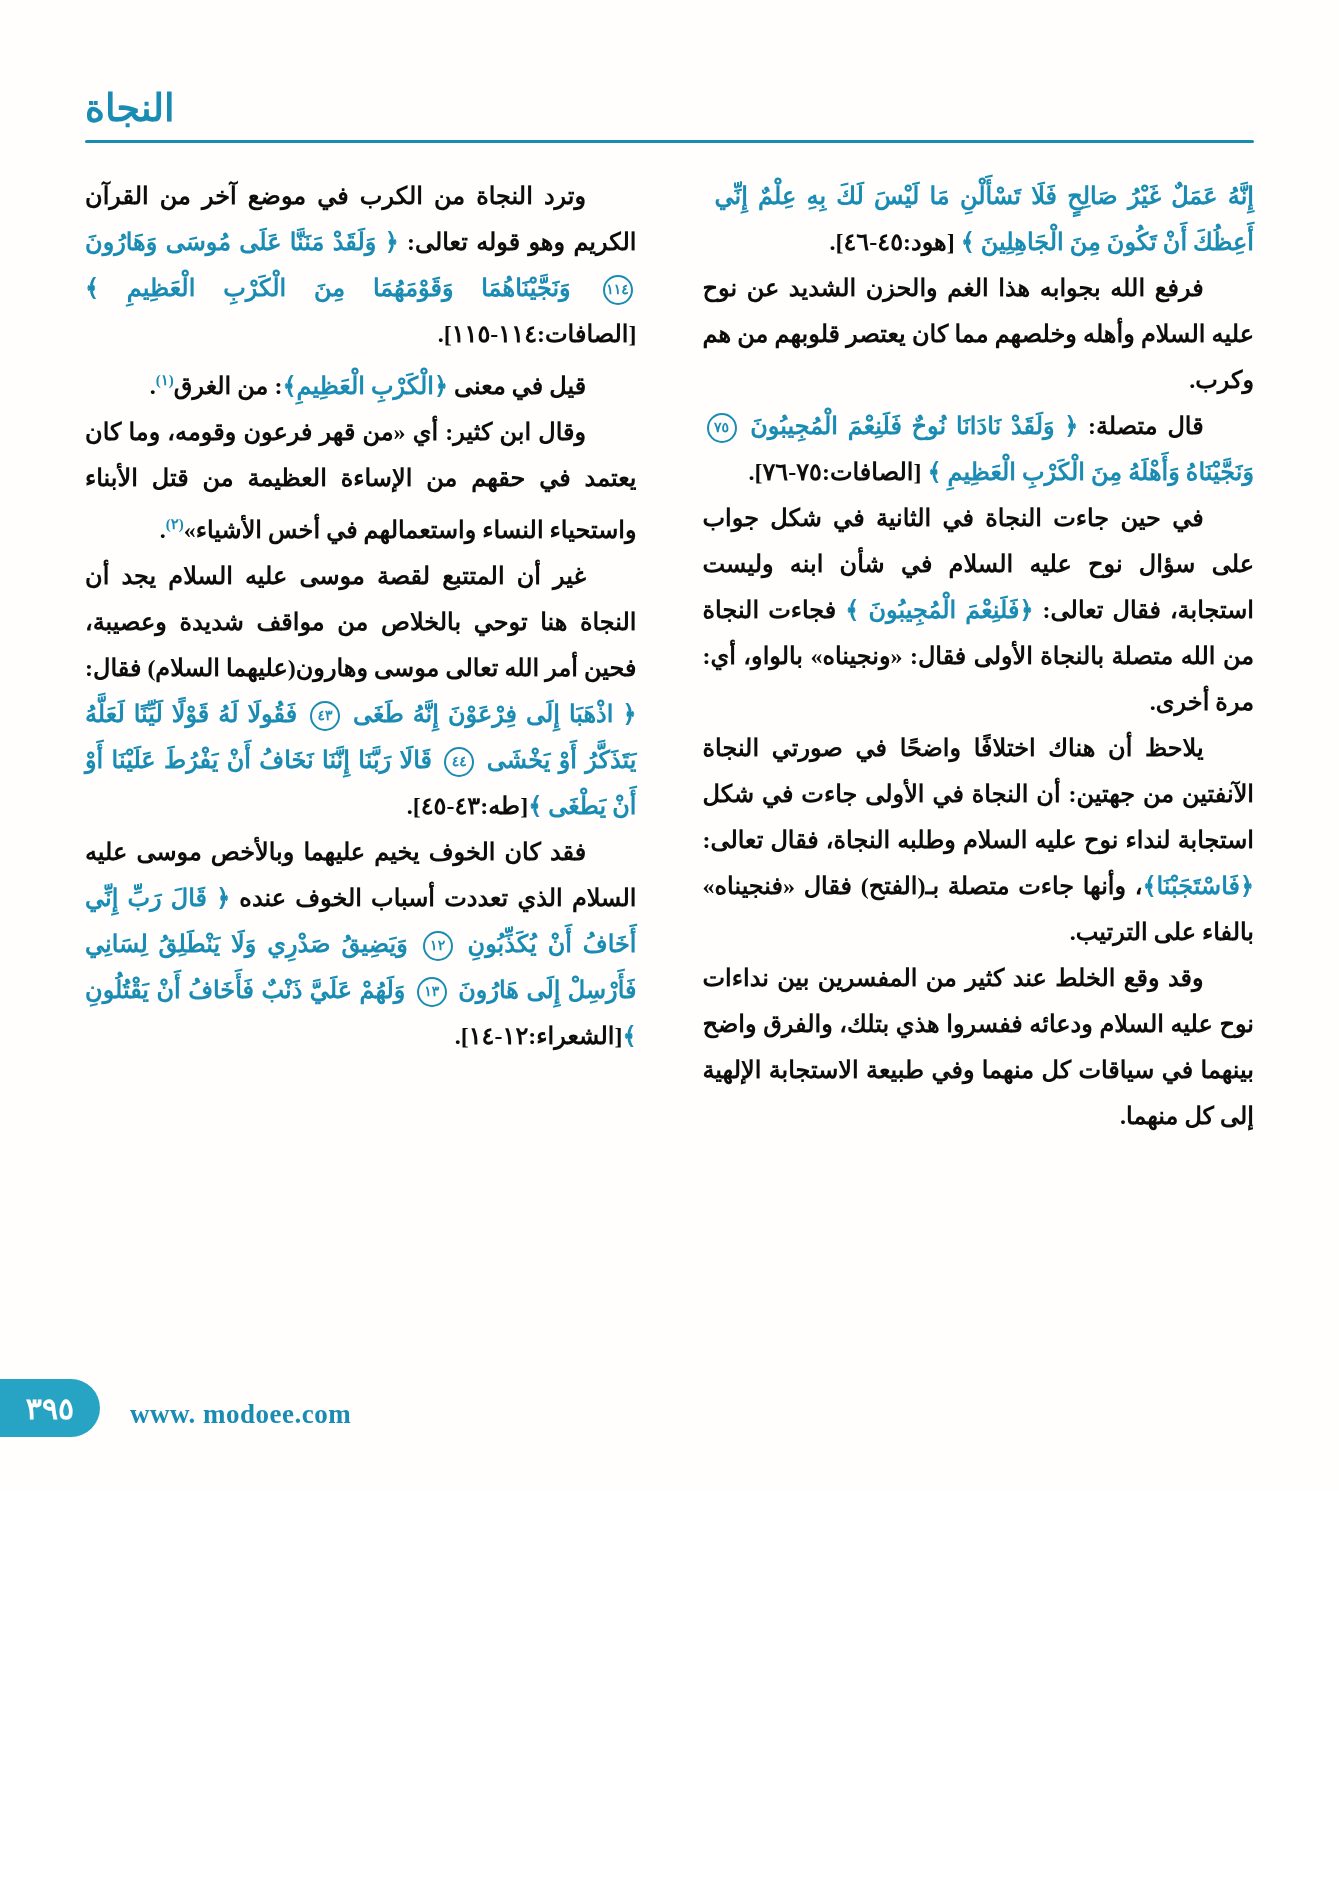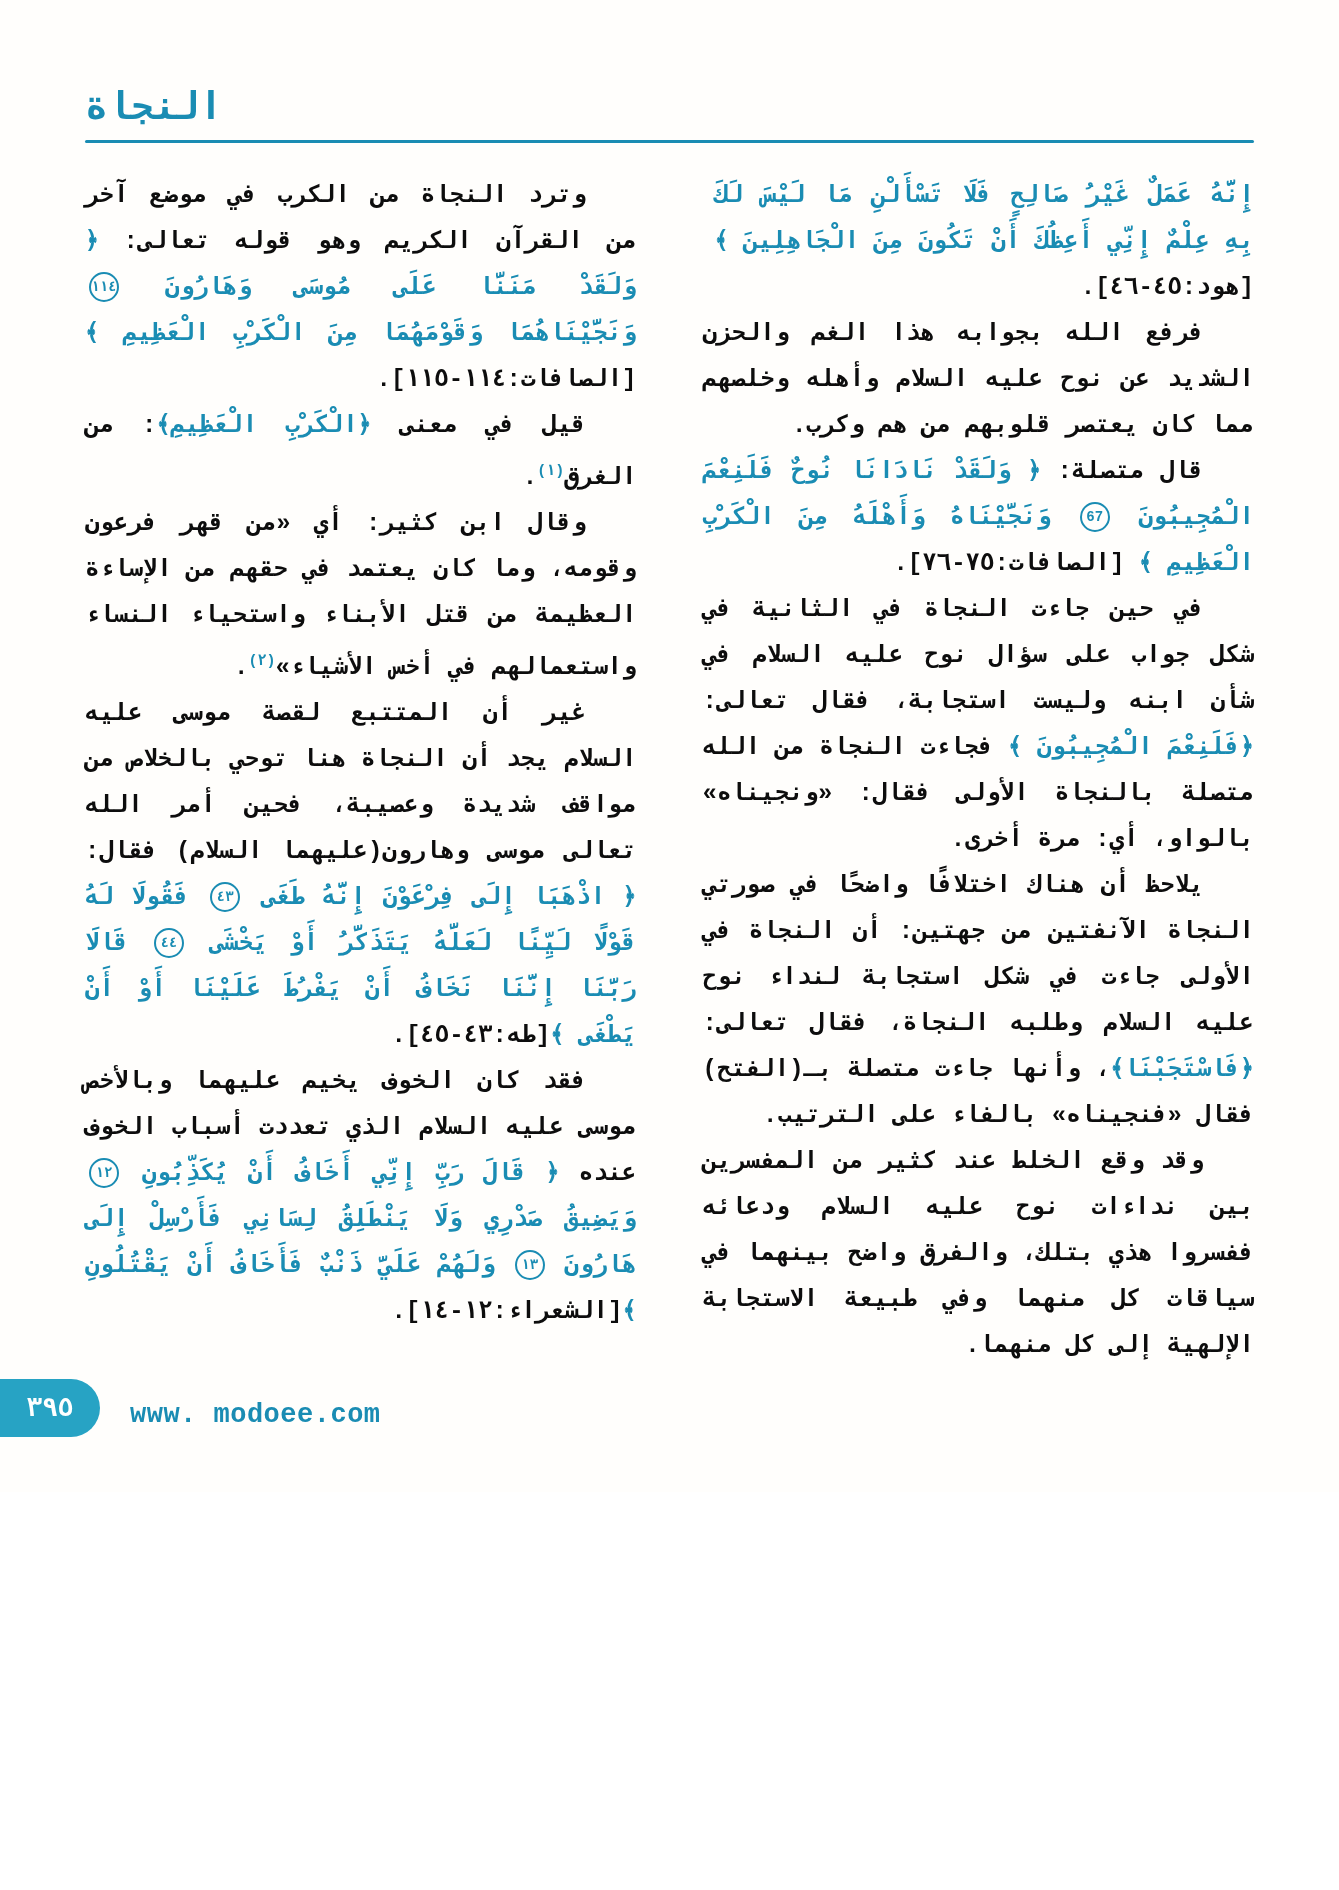--- a/index.html
+++ b/index.html
@@ -2,21 +2,21 @@
 <html lang="ar" style="--accent: #1a8cb3; --pill: #27a3c4;"><head>
 <meta charset="utf-8">
 <style>
   * { margin: 0; padding: 0; box-sizing: border-box; }
   html, body { background: #ffffff; }
   .page {
     position: relative;
     width: 1339px;
     height: 1492px;
     background: #fffefc;
-    font-family: Liberation Mono, monospace;
+    font-family: Liberation Serif, serif;
     direction: rtl;
     overflow: hidden;
   }
   .content {
     position: absolute;
     top: 88px;
     right: 85px;
     left: 85px;
   }
   .header-title {
@@ -96,21 +96,21 @@
     left: 0;
     bottom: 55px;
     width: 100px;
     height: 58px;
     background: var(--pill, #27a3c4);
     border-radius: 0 29px 29px 0;
     display: flex;
     align-items: center;
     justify-content: center;
     color: #ffffff;
-    font-size: 26px;
+    font-size: 30px;
     font-weight: bold;
   }
   .footer-site {
     position: absolute;
     left: 130px;
     bottom: 62px;
     direction: ltr;
     color: var(--accent, #1a8cb3);
     font-size: 27px;
     font-weight: bold;
@@ -126,21 +126,21 @@
     <div class="header">
       <div class="header-title">النجاة</div>
       <div class="header-rule"></div>
     </div>
 
     <div class="columns">
 
       <div class="col col-right">
           <p class="para flush"><span class="seg-q">إِنَّهُ عَمَلٌ غَيْرُ صَالِحٍ فَلَا تَسْأَلْنِ مَا لَيْسَ لَكَ بِهِ عِلْمٌ إِنِّي أَعِظُكَ أَنْ تَكُونَ مِنَ الْجَاهِلِينَ ﴾ </span><span class="seg-t">[هود:٤٥-٤٦].</span></p>
           <p class="para"><span class="seg-t">فرفع الله بجوابه هذا الغم والحزن الشديد عن نوح عليه السلام وأهله وخلصهم مما كان يعتصر قلوبهم من هم وكرب.</span></p>
-          <p class="para"><span class="seg-t">قال متصلة: </span><span class="seg-q">﴿ وَلَقَدْ نَادَانَا نُوحٌ فَلَنِعْمَ الْمُجِيبُونَ </span><span class="seg-a">67</span><span class="seg-q"> وَنَجَّيْنَاهُ وَأَهْلَهُ مِنَ الْكَرْبِ الْعَظِيمِ ﴾ </span><span class="seg-t">[الصافات:٧٥-٧٦].</span></p>
+          <p class="para"><span class="seg-t">قال متصلة: </span><span class="seg-q">﴿ وَلَقَدْ نَادَانَا نُوحٌ فَلَنِعْمَ الْمُجِيبُونَ </span><span class="seg-a">٧٥</span><span class="seg-q"> وَنَجَّيْنَاهُ وَأَهْلَهُ مِنَ الْكَرْبِ الْعَظِيمِ ﴾ </span><span class="seg-t">[الصافات:٧٥-٧٦].</span></p>
           <p class="para"><span class="seg-t">في حين جاءت النجاة في الثانية في شكل جواب على سؤال نوح عليه السلام في شأن ابنه وليست استجابة، فقال تعالى: </span><span class="seg-q">﴿فَلَنِعْمَ الْمُجِيبُونَ ﴾</span><span class="seg-t"> فجاءت النجاة من الله متصلة بالنجاة الأولى فقال: «ونجيناه» بالواو، أي: مرة أخرى.</span></p>
           <p class="para"><span class="seg-t">يلاحظ أن هناك اختلافًا واضحًا في صورتي النجاة الآنفتين من جهتين: أن النجاة في الأولى جاءت في شكل استجابة لنداء نوح عليه السلام وطلبه النجاة، فقال تعالى: </span><span class="seg-q">﴿فَاسْتَجَبْنَا﴾</span><span class="seg-t">، وأنها جاءت متصلة بـ(الفتح) فقال «فنجيناه» بالفاء على الترتيب.</span></p>
           <p class="para"><span class="seg-t">وقد وقع الخلط عند كثير من المفسرين بين نداءات نوح عليه السلام ودعائه ففسروا هذي بتلك، والفرق واضح بينهما في سياقات كل منهما وفي طبيعة الاستجابة الإلهية إلى كل منهما.</span></p>
         </div>
 
       <div class="col col-left">
         <div class="body-paras">
             <p class="para"><span class="seg-t">وترد النجاة من الكرب في موضع آخر من القرآن الكريم وهو قوله تعالى: </span><span class="seg-q">﴿ وَلَقَدْ مَنَنَّا عَلَى مُوسَى وَهَارُونَ </span><span class="seg-a">١١٤</span><span class="seg-q"> وَنَجَّيْنَاهُمَا وَقَوْمَهُمَا مِنَ الْكَرْبِ الْعَظِيمِ ﴾ </span><span class="seg-t">[الصافات:١١٤-١١٥].</span></p>
             <p class="para"><span class="seg-t">قيل في معنى </span><span class="seg-q">﴿الْكَرْبِ الْعَظِيمِ﴾</span><span class="seg-t">: من الغرق</span><span class="seg-s">(١)</span><span class="seg-t">.</span></p>
             <p class="para"><span class="seg-t">وقال ابن كثير: أي «من قهر فرعون وقومه، وما كان يعتمد في حقهم من الإساءة العظيمة من قتل الأبناء واستحياء النساء واستعمالهم في أخس الأشياء»</span><span class="seg-s">(٢)</span><span class="seg-t">.</span></p>

